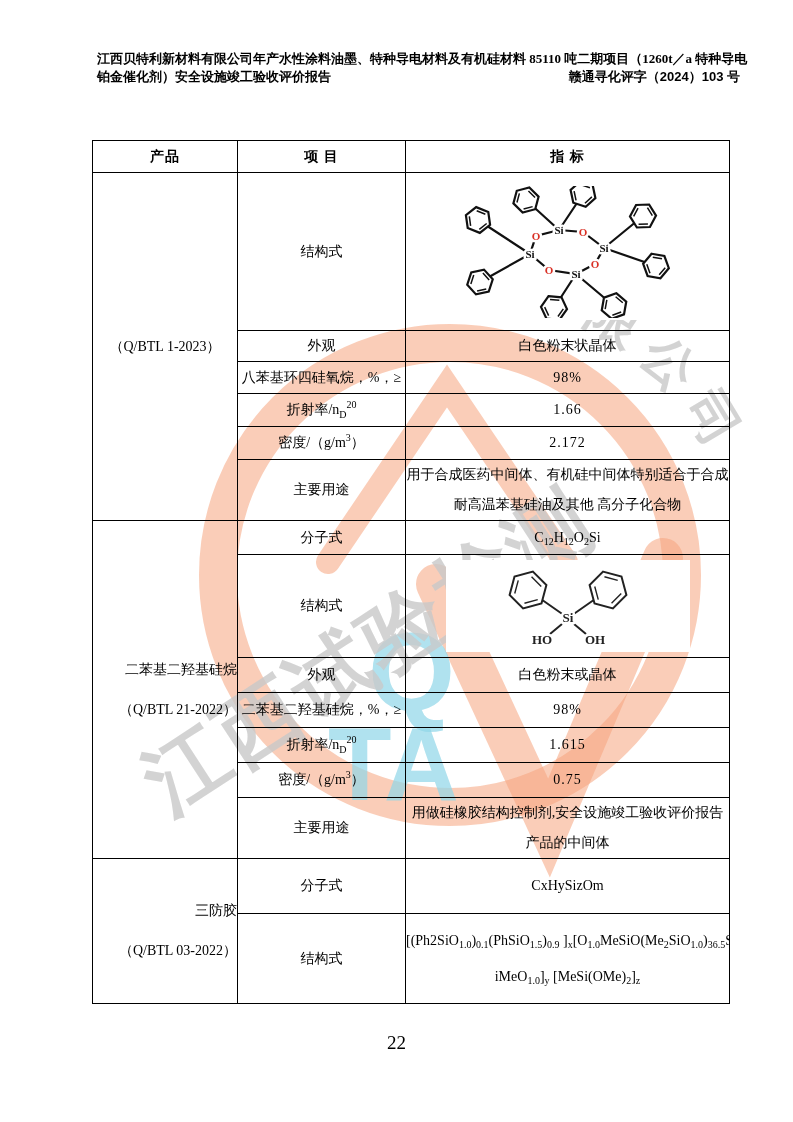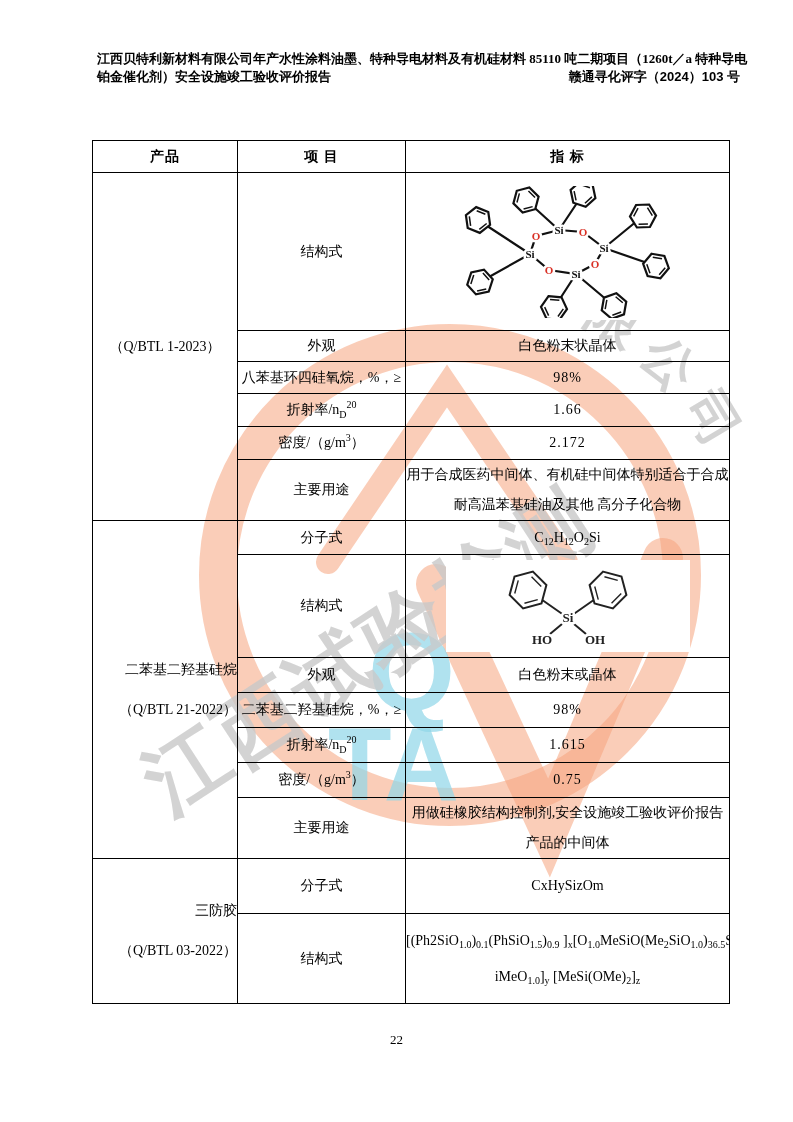--- a/index.html
+++ b/index.html
@@ -36,21 +36,21 @@
   .mol{display:block;}
   .mol text{font-family:"Liberation Serif","DejaVu Serif",serif;font-weight:bold;
             paint-order:stroke;stroke:#fff;stroke-width:5px;stroke-linejoin:round;}
   
   .watermark{position:absolute;left:0;top:0;z-index:3;pointer-events:none;
              mix-blend-mode:multiply;}
   .wm-cjk{font-family:"Liberation Serif","DejaVu Serif",serif;font-weight:bold;}
   .wm-lat{font-family:"Liberation Sans","DejaVu Sans",sans-serif;font-weight:bold;}
   
   .page-number{position:absolute;left:0;right:0;top:1032px;text-align:center;
-               font-size:13px;}
+               font-size:19px;}
 </style>
 </head>
 <body>
 
 <div class="page">
 
   <div class="doc-header">
     <div class="h-line">江西贝特利新材料有限公司年产水性涂料油墨、特种导电材料及有机硅材料 85110 吨二期项目（1260t／a 特种导电</div>
     <div class="h-line3">
       <span>铂金催化剂）安全设施竣工验收评价报告</span>

